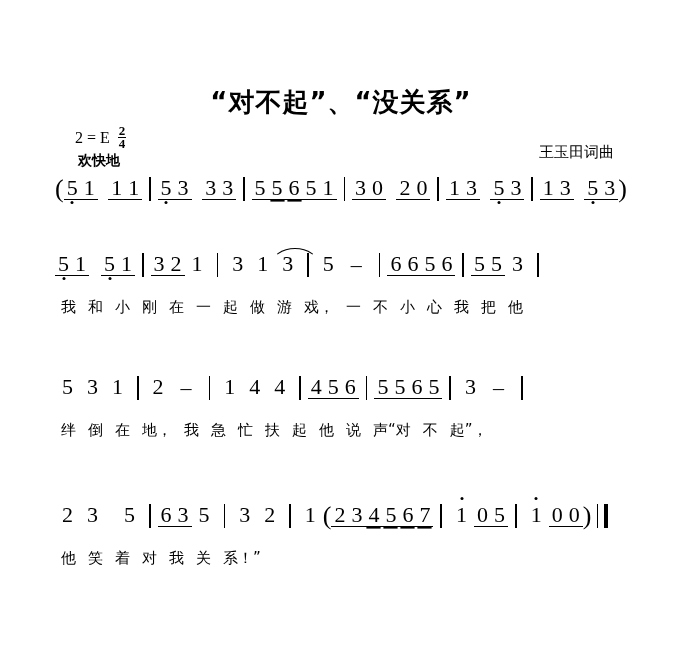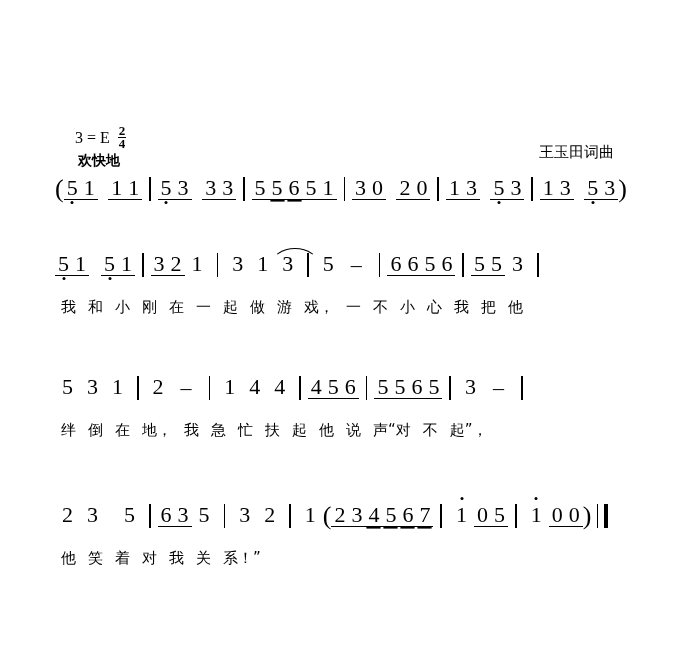--- a/index.html
+++ b/index.html
@@ -166,23 +166,24 @@
     border-left: 1px solid transparent;
     border-right: 1px solid transparent;
   }
   .ly { display: inline-block; text-align: center; }
 </style>
 </head>
 <body>
 
 <div class="sheet">
 
+  <div class="title">“对不起”、“没关系”</div>
 
   <div class="keysig">
-    <span>3 = E</span>
+    <span>2 = E</span>
     <span class="meter">
       <span class="num">2</span>
       <span class="den">4</span>
     </span>
   </div>
 
   <div class="tempo">欢快地</div>
   <div class="composer">王玉田词曲</div>
 
   <div class="system" style="top:176px;">

